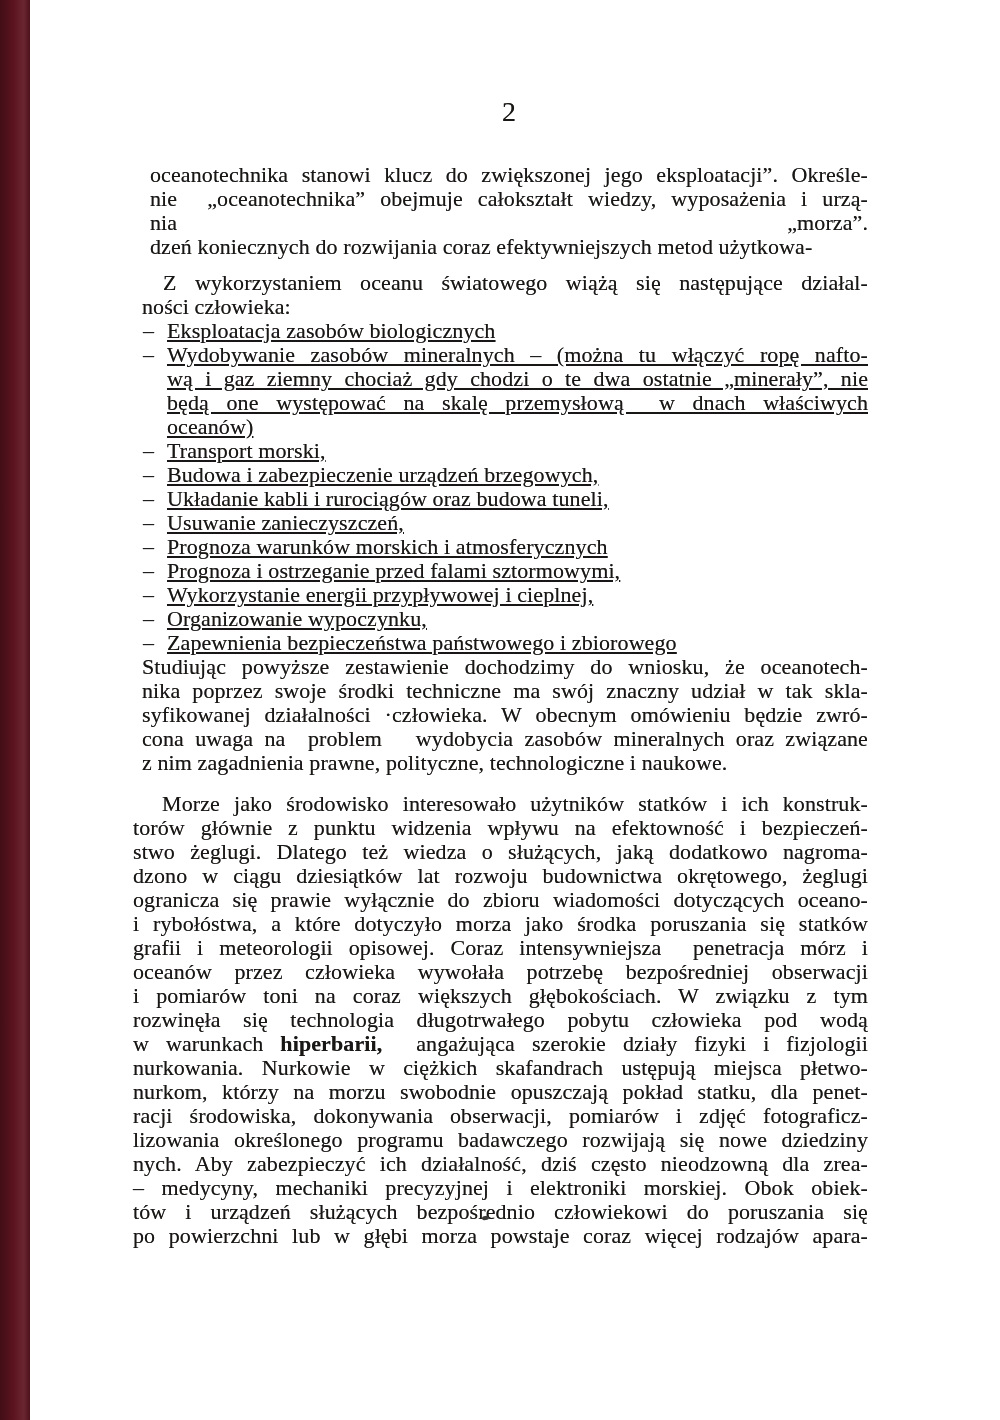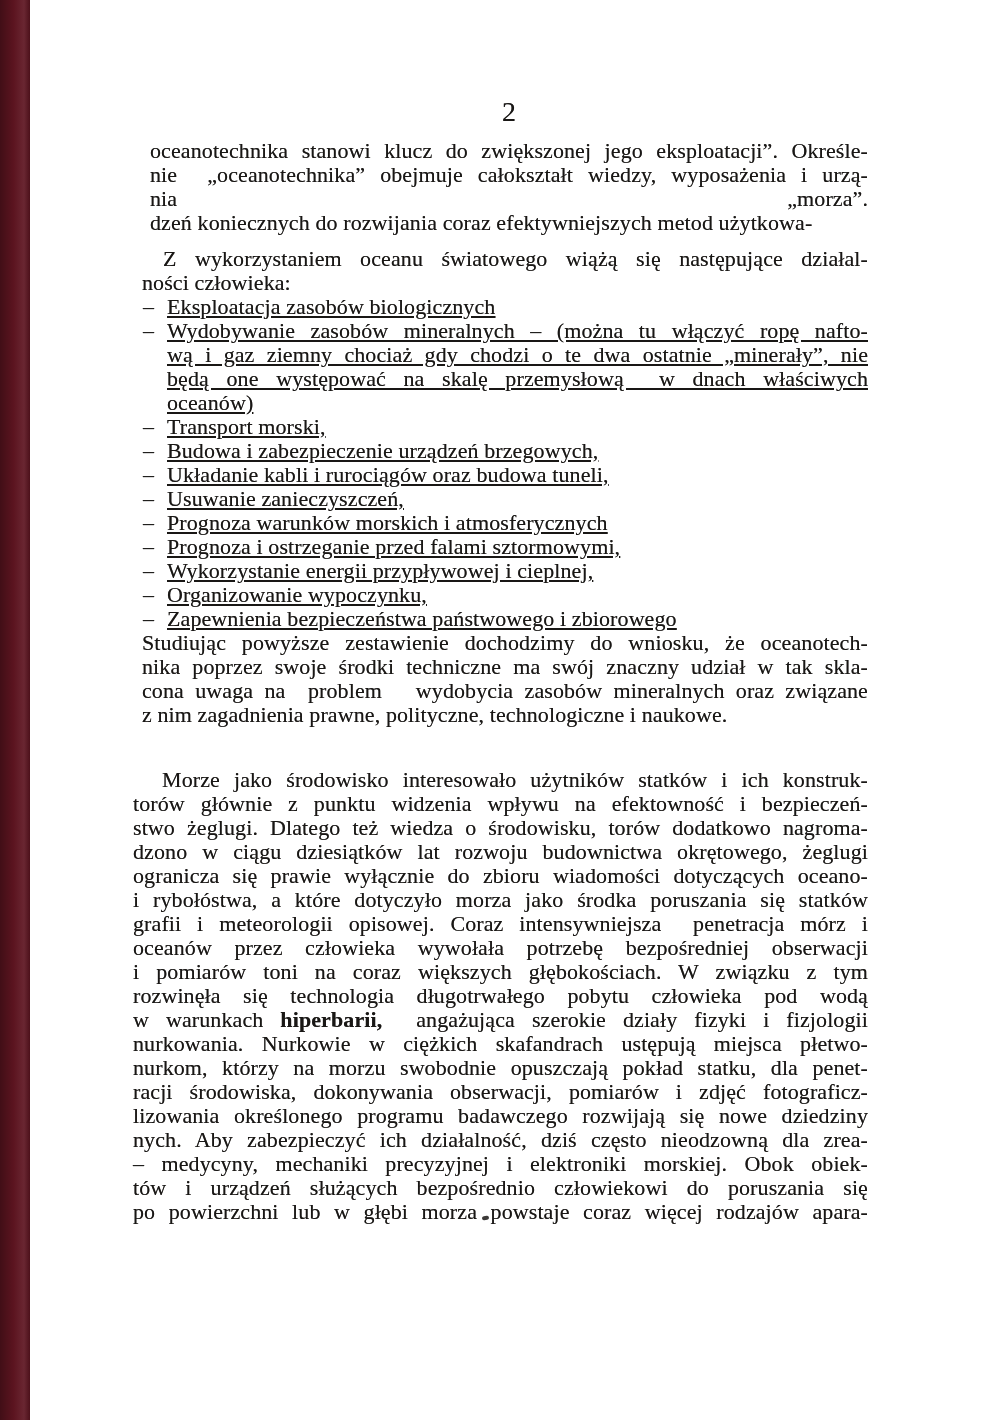--- a/index.html
+++ b/index.html
@@ -23,21 +23,21 @@
     width: 30px; height: 1420px;
     background-image: linear-gradient(90deg, rgba(0,0,0,0.30), rgba(0,0,0,0.02) 45%, rgba(255,255,255,0.08) 80%, rgba(0,0,0,0.18));
   }
   .pageno {
     position: absolute;
     top: 98px; left: 150px; width: 718px;
     text-align: center;
     font-size: 28px;
     line-height: 28px;
   }
-  .para, .list { position: absolute; font-size: 22px; }
+  .para, .list { position: absolute; font-size: 22px; margin-top: 24px; }
   .line {
     height: 24px;
     line-height: 24px;
     white-space: pre-wrap;
     letter-spacing: 0.1px;
   }
   .jpara .line { text-align: justify; text-align-last: justify; }
   .jpara .line:last-child { text-align: left; text-align-last: auto; }
   .jpara.jlast .line:last-child { text-align: justify; text-align-last: justify; }
 
@@ -157,28 +157,29 @@
         <span class="dash">–</span>
         <div class="item-lines jpara">
           <div class="line">Zapewnienia bezpieczeństwa państwowego i zbiorowego</div>
         </div>
       </div>
     </div>
 
   <div class="para p3 jpara">
       <div class="line">Studiując powyższe zestawienie dochodzimy do wniosku, że oceanotech-</div>
       <div class="line">nika poprzez swoje środki techniczne ma swój znaczny udział w tak skla-</div>
+      <div class="line">syfikowanej działalności ·człowieka. W obecnym omówieniu będzie zwró-</div>
       <div class="line">cona uwaga na &nbsp;problem &nbsp;&nbsp;wydobycia zasobów mineralnych oraz związane</div>
       <div class="line">z nim zagadnienia prawne, polityczne, technologiczne i naukowe.</div>
     </div>
 
   <div class="para p4 jpara jlast">
       <div class="line">Morze jako środowisko interesowało użytników statków i ich konstruk-</div>
       <div class="line">torów głównie z punktu widzenia wpływu na efektowność i bezpieczeń-</div>
-      <div class="line">stwo żeglugi. Dlatego też wiedza o środowisku, torów dodatkowo nagroma-</div>
+      <div class="line">stwo żeglugi. Dlatego też wiedza o służących, jaką dodatkowo nagroma-</div>
       <div class="line">dzono w ciągu dziesiątków lat rozwoju budownictwa okrętowego, żeglugi</div>
       <div class="line">ogranicza się prawie wyłącznie do zbioru wiadomości dotyczących oceano-</div>
       <div class="line">i rybołóstwa, a które dotyczyło morza jako środka poruszania się statków</div>
       <div class="line">grafii i meteorologii opisowej. Coraz intensywniejsza &nbsp;penetracja mórz i</div>
       <div class="line">oceanów przez człowieka wywołała potrzebę bezpośredniej obserwacji</div>
       <div class="line">i pomiarów toni na coraz większych głębokościach. W związku z tym</div>
       <div class="line">rozwinęła się technologia długotrwałego pobytu człowieka pod wodą</div>
       <div class="line">w warunkach <b>hiperbarii,</b> &nbsp;angażująca szerokie działy fizyki i fizjologii</div>
       <div class="line">nurkowania. Nurkowie w ciężkich skafandrach ustępują miejsca płetwo-</div>
       <div class="line">nurkom, którzy na morzu swobodnie opuszczają pokład statku, dla penet-</div>

